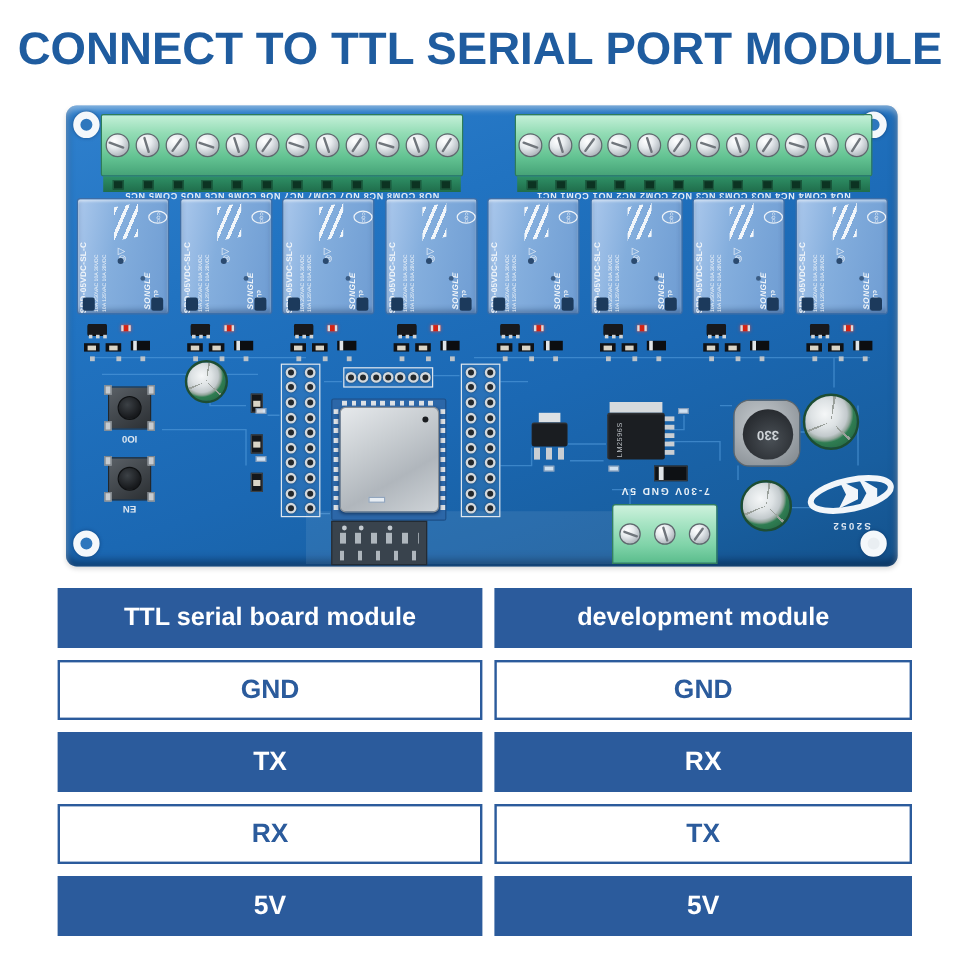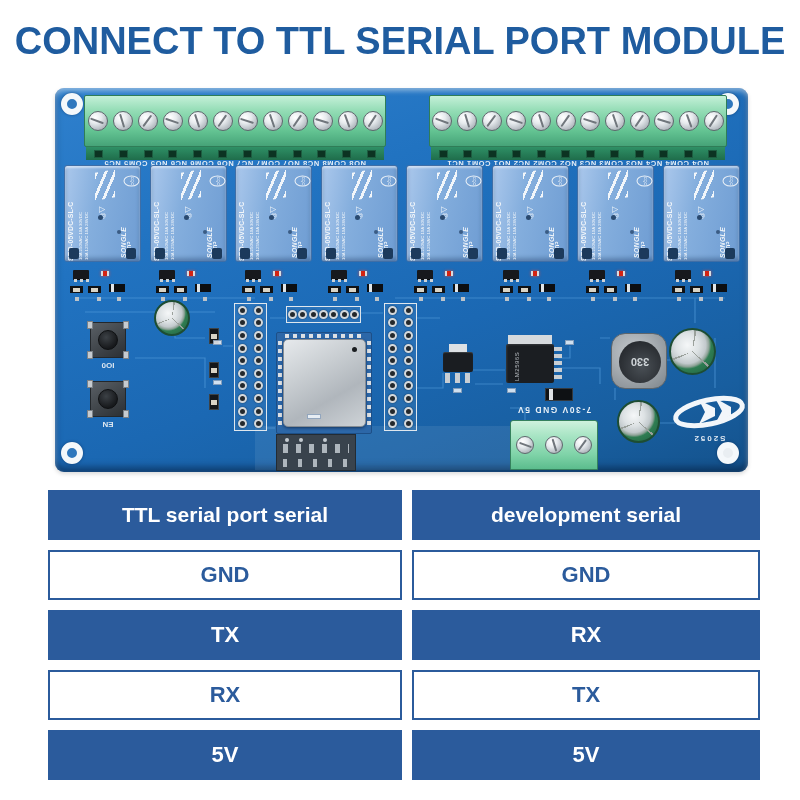--- a/index.html
+++ b/index.html
@@ -666,22 +666,22 @@
 
   <div class="silkchip" style="left:158px;top:252px;"></div>
   <div class="silkchip" style="left:158px;top:292px;"></div>
   <div class="silkchip" style="left:252px;top:326px;width:14px;"></div>
   <div class="silkchip" style="left:398px;top:300px;"></div>
   <div class="silkchip" style="left:452px;top:300px;"></div>
   <div class="silkchip" style="left:510px;top:252px;"></div>
 </div>
 
 <div class="ctable">
-  <div class="cell hdr">TTL serial port serial</div>
-  <div class="cell hdr">development serial</div>
+  <div class="cell hdr">TTL serial board module</div>
+  <div class="cell hdr">development module</div>
 
   <div class="cell tl light">GND</div>
   <div class="cell tr light">GND</div>
 
   <div class="cell tl dark">TX</div>
   <div class="cell tr dark">RX</div>
 
   <div class="cell tl light">RX</div>
   <div class="cell tr light">TX</div>
 

